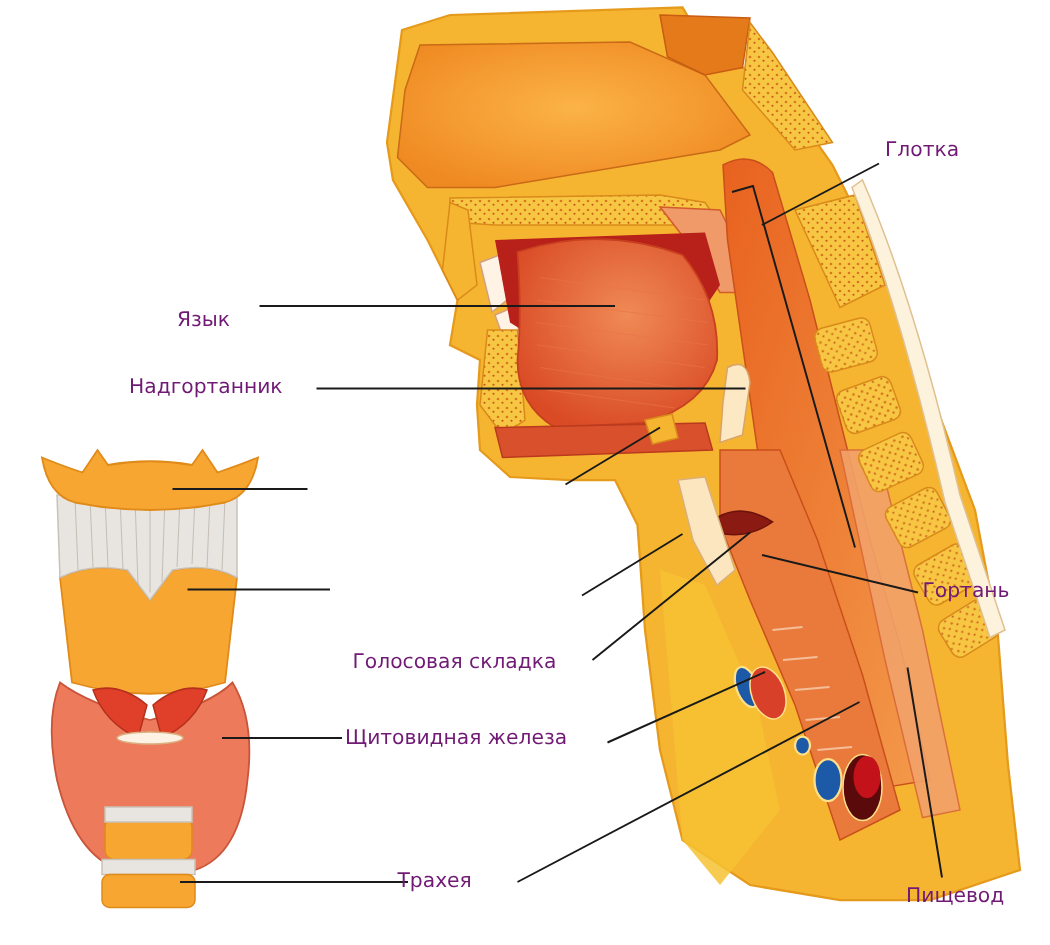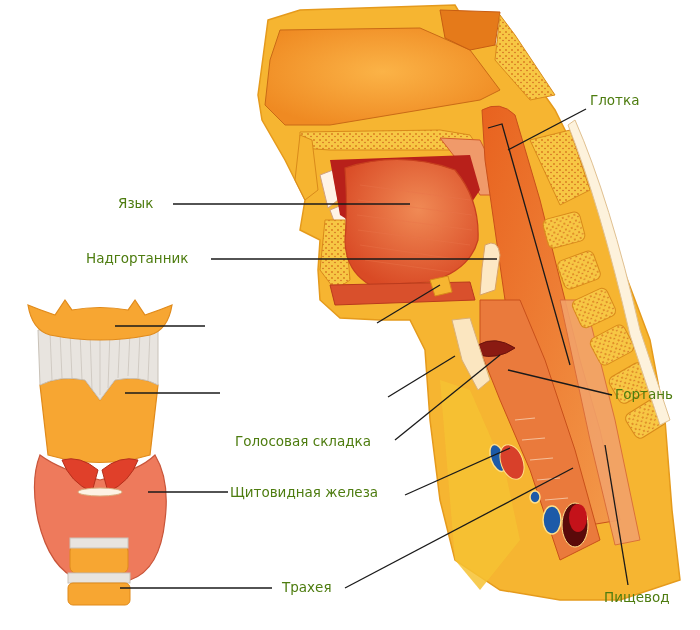--- a/index.html
+++ b/index.html
@@ -1,19 +1,19 @@
 <!DOCTYPE html>
 <html><head>
 <meta charset="utf-8">
 <style>
   html, body { margin: 0; padding: 0; background: #ffffff; }
   body { width: 700px; height: 630px; position: relative; overflow: hidden;
          font-family: "DejaVu Sans", "Liberation Sans", sans-serif; }
   #canvas { position: absolute; left: 0; top: 0; width: 700px; height: 630px; }
-  .label { position: absolute; font-size: 13.5px; color: #4d7c0f; white-space: nowrap; line-height: 1; }
+  .label { position: absolute; font-size: 13.5px; color: #701a75; white-space: nowrap; line-height: 1; }
   svg { position: absolute; left: 0; top: 0; }
 </style>
 </head>
 <body>
 
 <div id="canvas">
 
   <svg width="700" height="630" viewBox="0 0 700 630">
     <defs>
       <radialGradient id="nasalGrad" cx="50%" cy="45%" r="60%">
@@ -157,21 +157,21 @@
       <line x1="405" y1="495" x2="510" y2="448"></line>
       <line x1="120" y1="588" x2="272" y2="588"></line>
       <line x1="345" y1="588" x2="573" y2="468"></line>
       <line x1="586" y1="109" x2="508" y2="150"></line>
       <polyline points="488,128 502,124 570,365"></polyline>
       <line x1="612" y1="395" x2="508" y2="370"></line>
       <line x1="628" y1="585" x2="605" y2="445"></line>
     </g>
   </svg>
 
-  <div class="label" style="left:118px; top:197px;">Язык</div>
+  <div class="label" style="left:118px; top:207px;">Язык</div>
   <div class="label" style="left:86px; top:252px;">Надгортанник</div>
   <div class="label" style="left:235px; top:435px;">Голосовая складка</div>
   <div class="label" style="left:230px; top:486px;">Щитовидная железа</div>
-  <div class="label" style="left:282px; top:581px;">Трахея</div>
+  <div class="label" style="left:265px; top:581px;">Трахея</div>
   <div class="label" style="left:590px; top:94px;">Глотка</div>
   <div class="label" style="left:615px; top:388px;">Гортань</div>
   <div class="label" style="left:604px; top:591px;text-align:center;">Пищевод</div>
 </div>
 
 </body></html>

